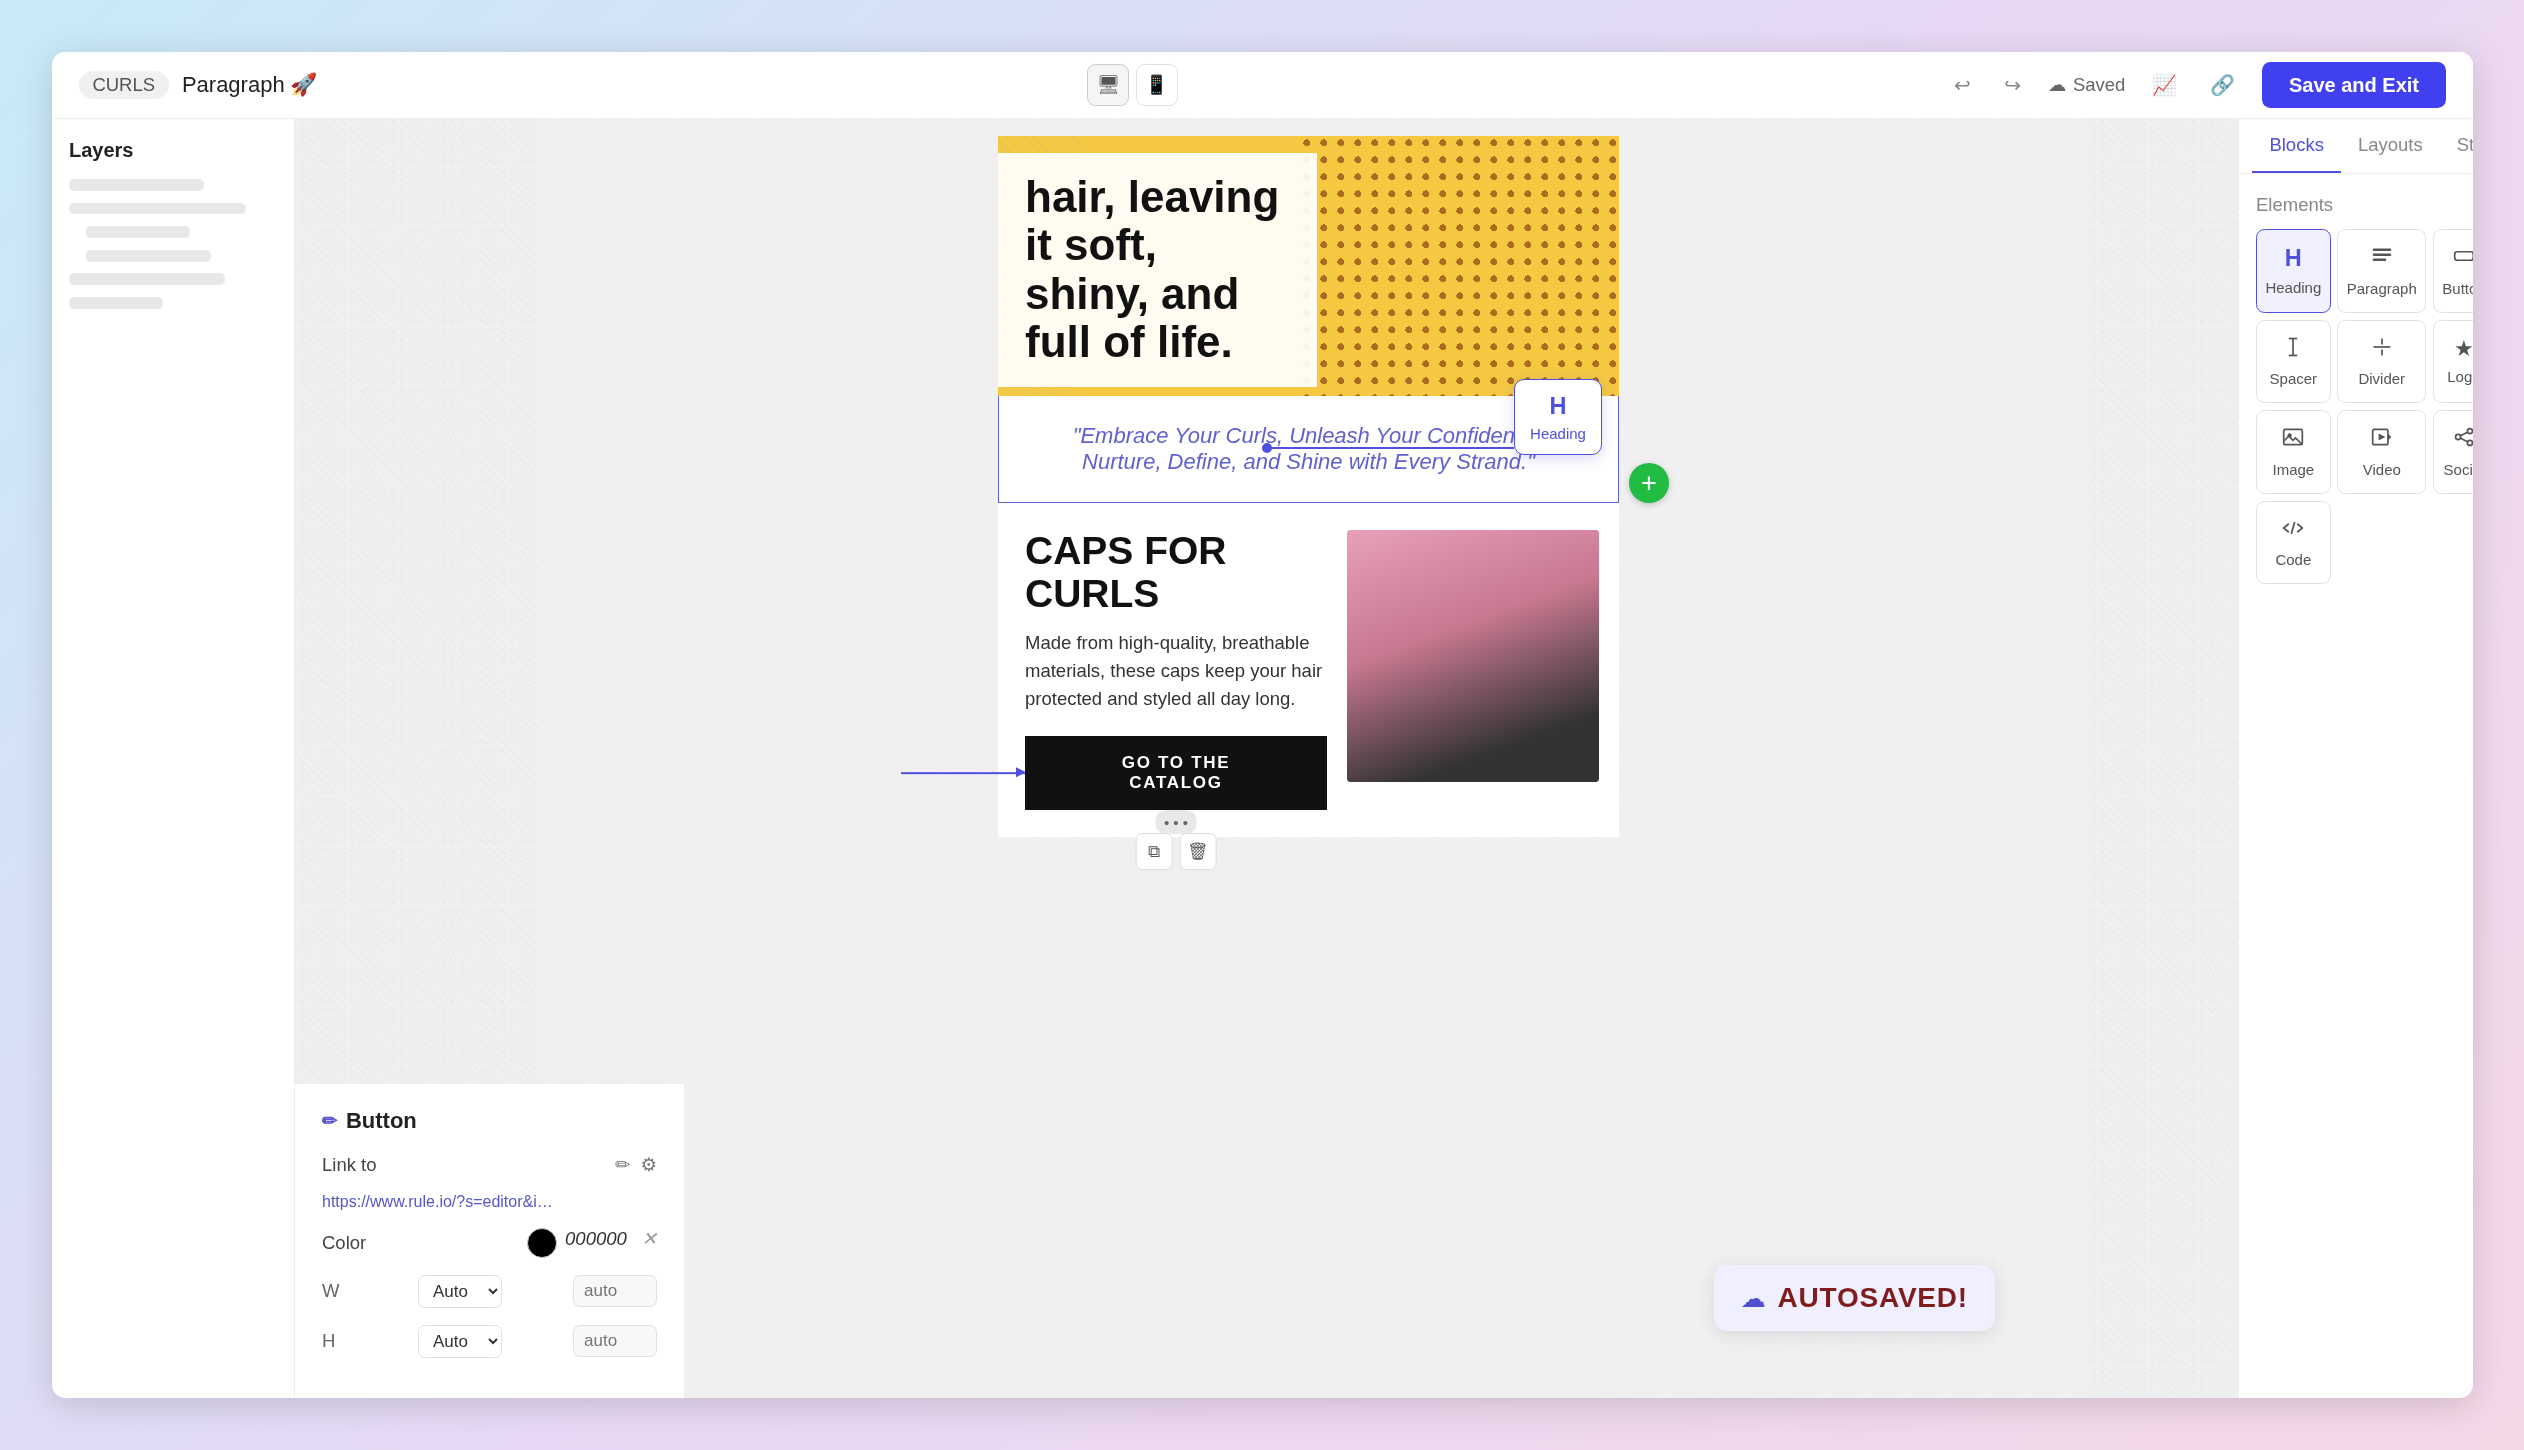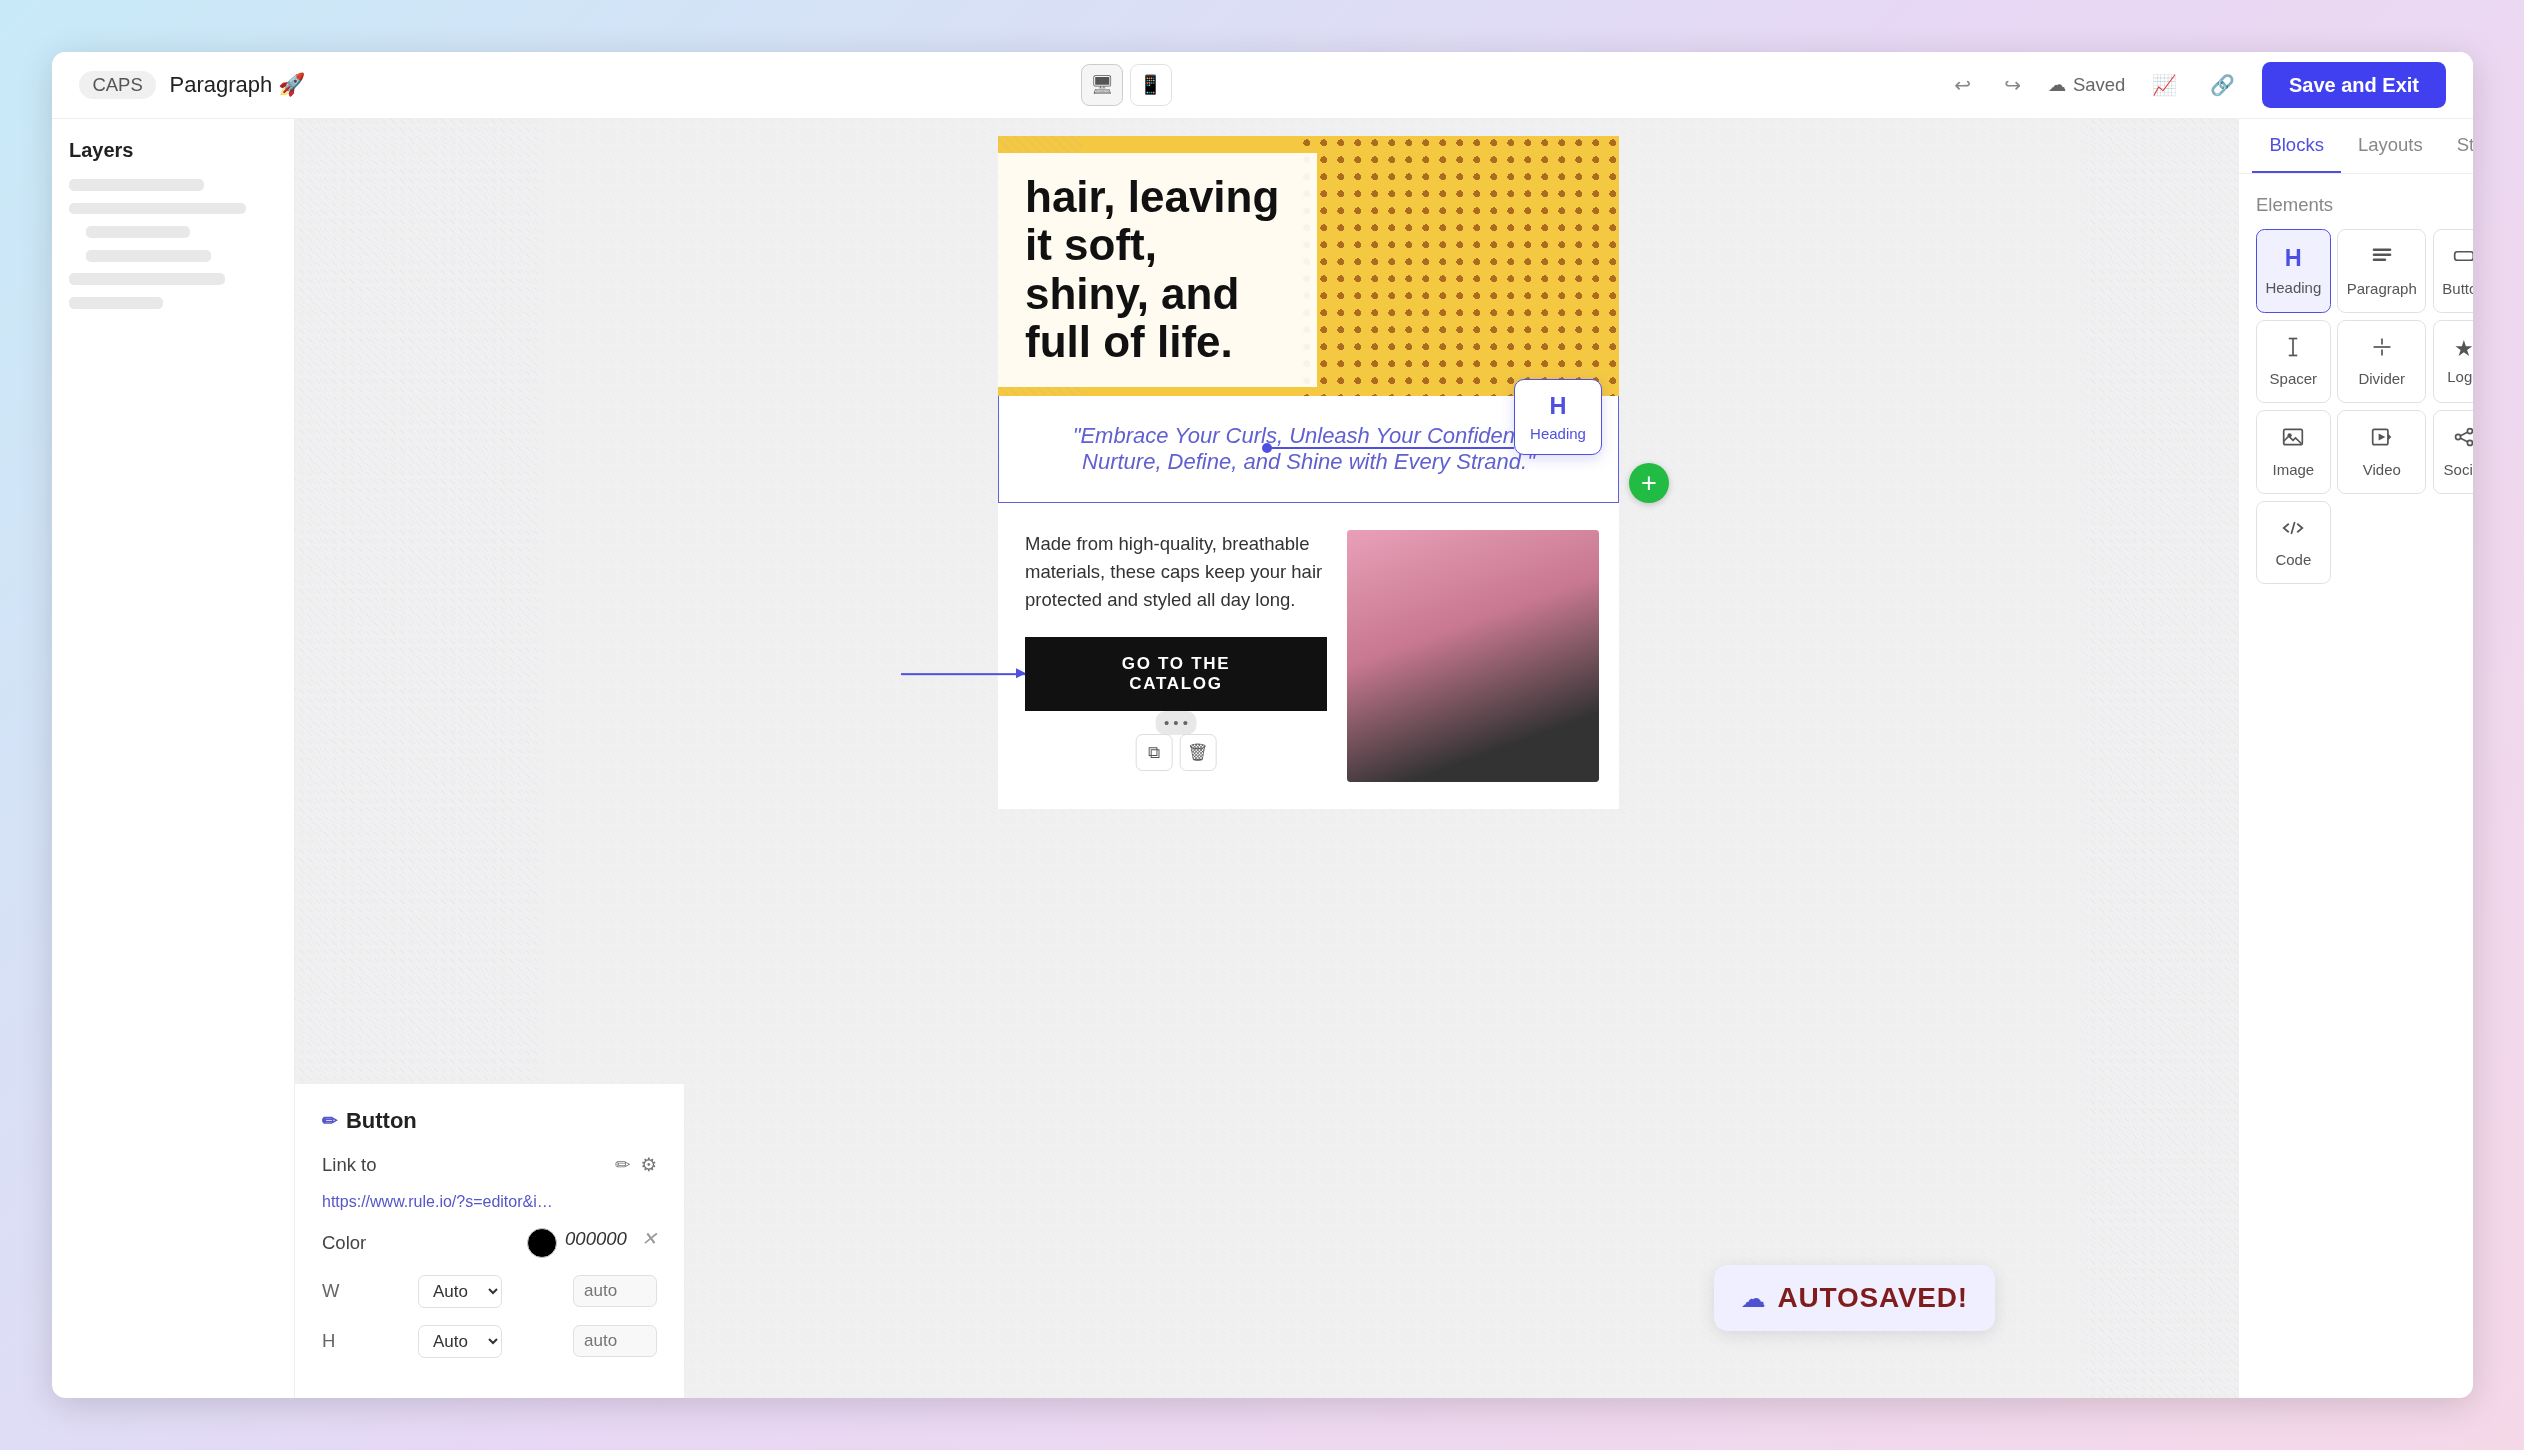--- a/index.html
+++ b/index.html
@@ -627,21 +627,21 @@
       background-size: 8.4px 8.4px;
       opacity: 0.4;
     }
   </style>
 </head>
 <body>
 
 <div class="main-window">
 
   <div class="topbar">
-    <span class="draft-badge">CAPS</span>
+    <span class="draft-badge">CURLS</span>
     <span class="topbar-title">Paragraph 🚀</span>
 
     <div class="topbar-center">
       <button class="device-btn active" title="Desktop">
         <span>🖥</span>
       </button>
       <button class="device-btn" title="Mobile">
         <span>📱</span>
       </button>
     </div>
@@ -698,20 +698,21 @@
         </div>
 
         <div class="add-btn" style="position: absolute; right: -50px; top: 327px;">+</div>
 
         <div class="quote-section">
           <div class="quote-text">"Embrace Your Curls, Unleash Your Confidence. Nurture, Define, and Shine with Every Strand."</div>
         </div>
 
         <div class="product-section">
           <div class="product-info">
+            <div class="product-title">CAPS FOR CURLS</div>
             <div class="product-desc">Made from high-quality, breathable materials, these caps keep your hair protected and styled all day long.</div>
             <div class="cta-btn-wrapper" style="position: relative;">
               
               <div style="position: absolute; left: -124px; top: 50%; transform: translateY(-50%); width: 124px; height: 1.7px; background: #5050e0; z-index: 5;">
                 <div style="position: absolute; right: -0.8px; top: -5px; width: 0; height: 0; border-top: 5.9px solid transparent; border-bottom: 5.9px solid transparent; border-left: 10px solid #5050e0;"></div>
               </div>
               <button class="cta-btn">GO TO THE CATALOG</button>
               <div class="btn-dots">• • •</div>
               <div class="btn-actions" style="bottom: -60px;">
                 <button class="btn-action-icon">⧉</button>

